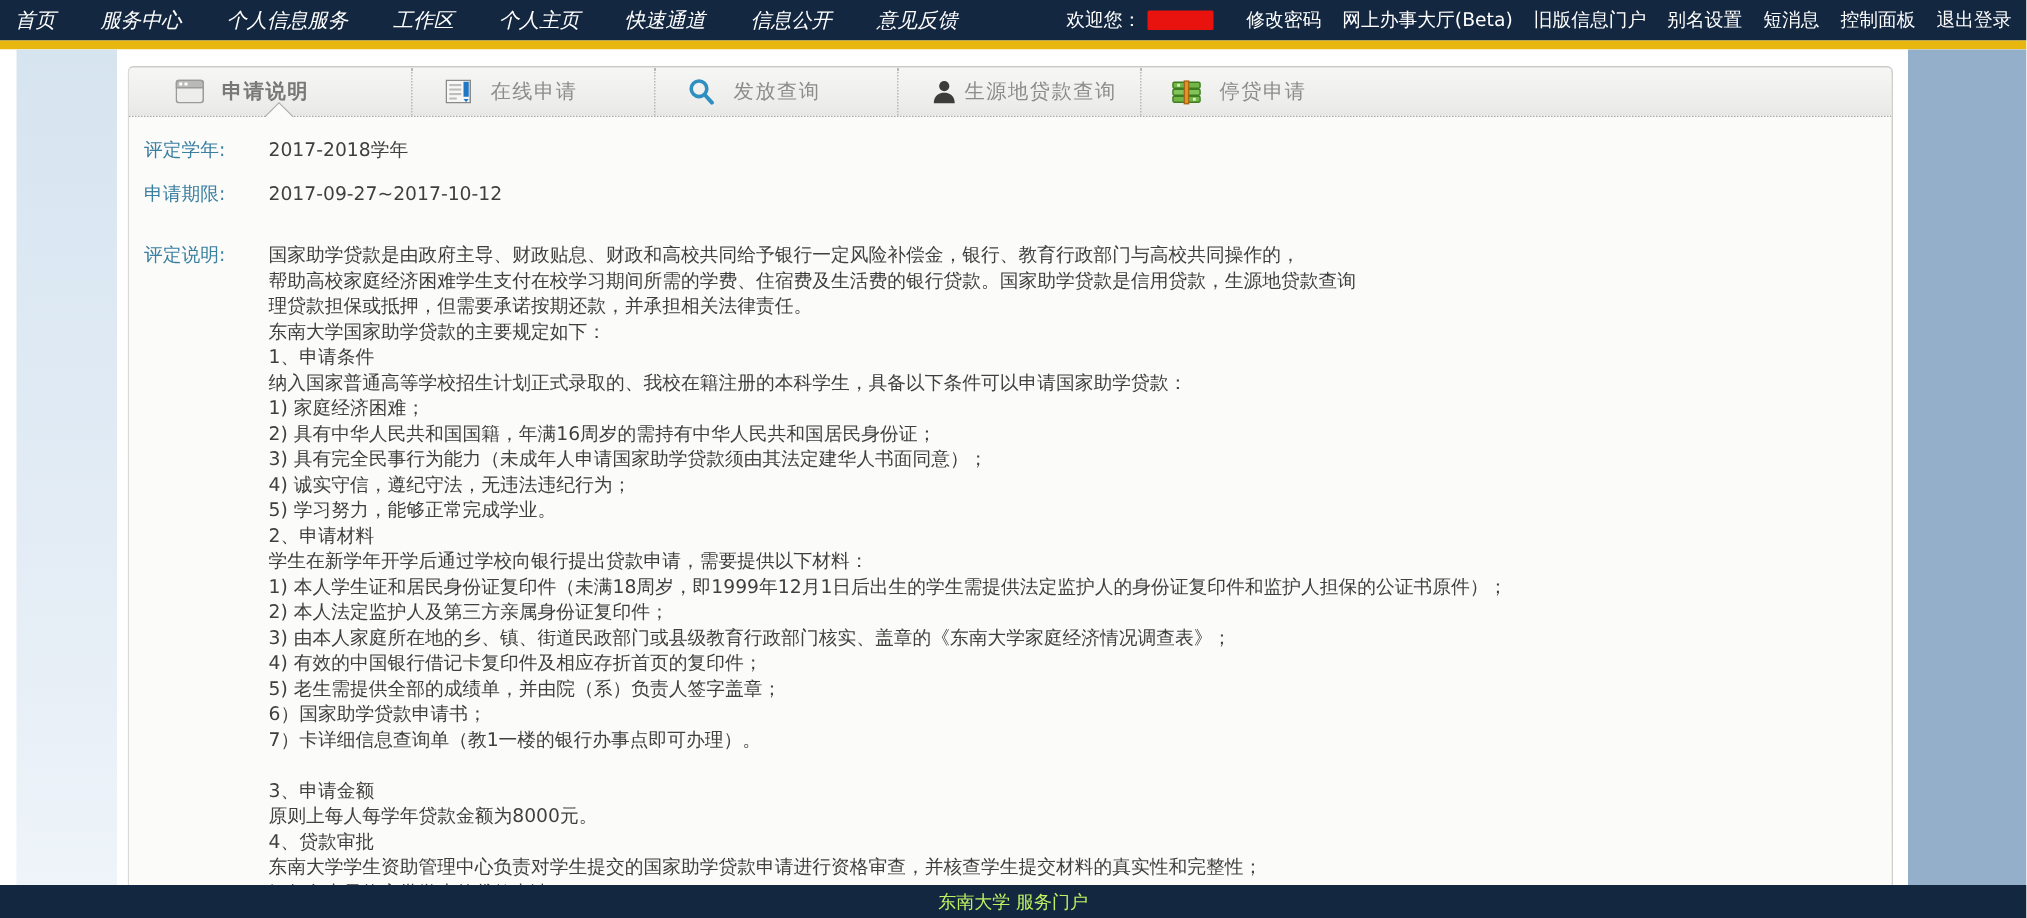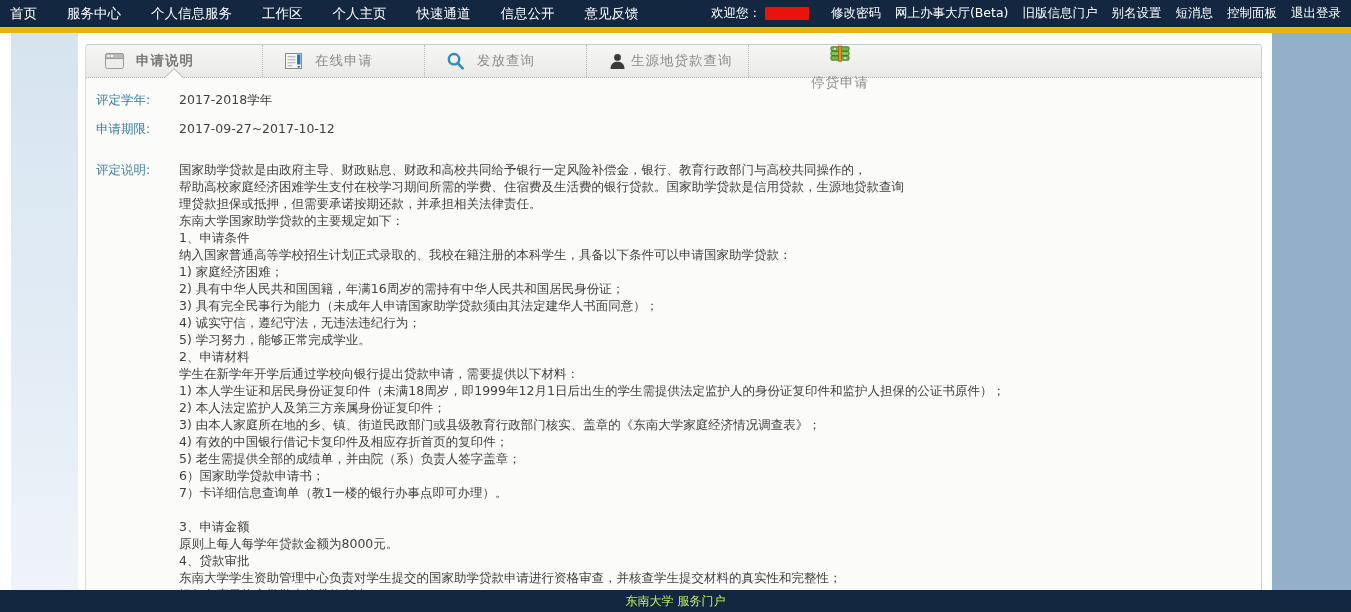--- a/index.html
+++ b/index.html
@@ -4,21 +4,21 @@
 <style>
   * { margin:0; padding:0; box-sizing:border-box; }
   html,body { width:1351px; height:612px; overflow:hidden;
     font-family:"DejaVu Sans","Liberation Sans",sans-serif; }
   body { background:#fff; position:relative; }
 
   
   .topbar { height:27px; background:var(--navy,#132740); color:#fff;
     display:flex; align-items:center; justify-content:space-between;
     padding:0 10px; font-size:13.5px; white-space:nowrap; }
-  .nav-left { display:flex; gap:30px; align-items:center; }
+  .nav-left { display:flex; gap:30px; align-items:center;font-style:italic; }
   .nav-right { display:flex; gap:22px; align-items:center; font-size:12.5px; }
   .navitem { cursor:pointer; }
   .welcome { display:flex; align-items:center; gap:4px; }
   .redbox { display:inline-block; width:44px; height:13px;
     background:var(--redaction,#e8120e); border-radius:1px; }
   .goldstripe { height:6px; background:var(--gold,#e8b70f); }
 
   
   .page { position:absolute; top:33px; left:0; right:0; bottom:22px; background:#fff; }
   .left-panel { position:absolute; left:11px; top:0; bottom:0; width:67px;
@@ -26,27 +26,27 @@
   .right-panel { position:absolute; right:0; top:0; bottom:0; width:79px;
     background:var(--right_panel,#93afc9); }
 
   .card { position:absolute; left:85px; top:11px; bottom:0; width:1177px;
     background:#fbfbfa; border-left:1px solid #d9d9d6; border-right:1px solid #cfcfcc;
     border-top:1px solid #c9c9c6; border-radius:4px 4px 0 0; overflow:hidden; }
 
   
   .tabbar { height:33px; display:flex; align-items:stretch;
     background:linear-gradient(180deg,#f6f6f4 0%,#ececea 80%,#e7e7e4 100%);
-    border-bottom:1px dotted #a9a9a6; border-radius:4px 4px 0 0; }
+    border-bottom:1px dotted #a9a9a6; border-radius:4px 4px 0 0;padding-left:12px; }
   .tab { position:relative; width:162px; display:flex; align-items:center;
     gap:12px; padding-left:20px; border-right:1px dotted #b8b8b5;
     color:var(--tab_text,#8c8c8c); font-size:13.5px; cursor:pointer; }
   .tab:first-child { width:177px; padding-left:18px; }
   .tab:nth-child(4) { gap:4px; }
-  .tab:last-child { border-right:none;flex-direction:column; }
+  .tab:last-child { border-right:none; }
   .tab .tablabel { letter-spacing:1px; }
   .tab.active .tablabel { font-weight:bold; color:#787876; }
   .tab.active::before { content:""; position:absolute; bottom:-1px; left:50%;
     margin-left:-10px; width:0; height:0;
     border-left:10px solid transparent; border-right:10px solid transparent;
     border-bottom:10px solid #a9a9a6; }
   .tab.active::after { content:""; position:absolute; bottom:-1px; left:50%;
     margin-left:-9px; width:0; height:0;
     border-left:9px solid transparent; border-right:9px solid transparent;
     border-bottom:9px solid #fbfbfa; }

